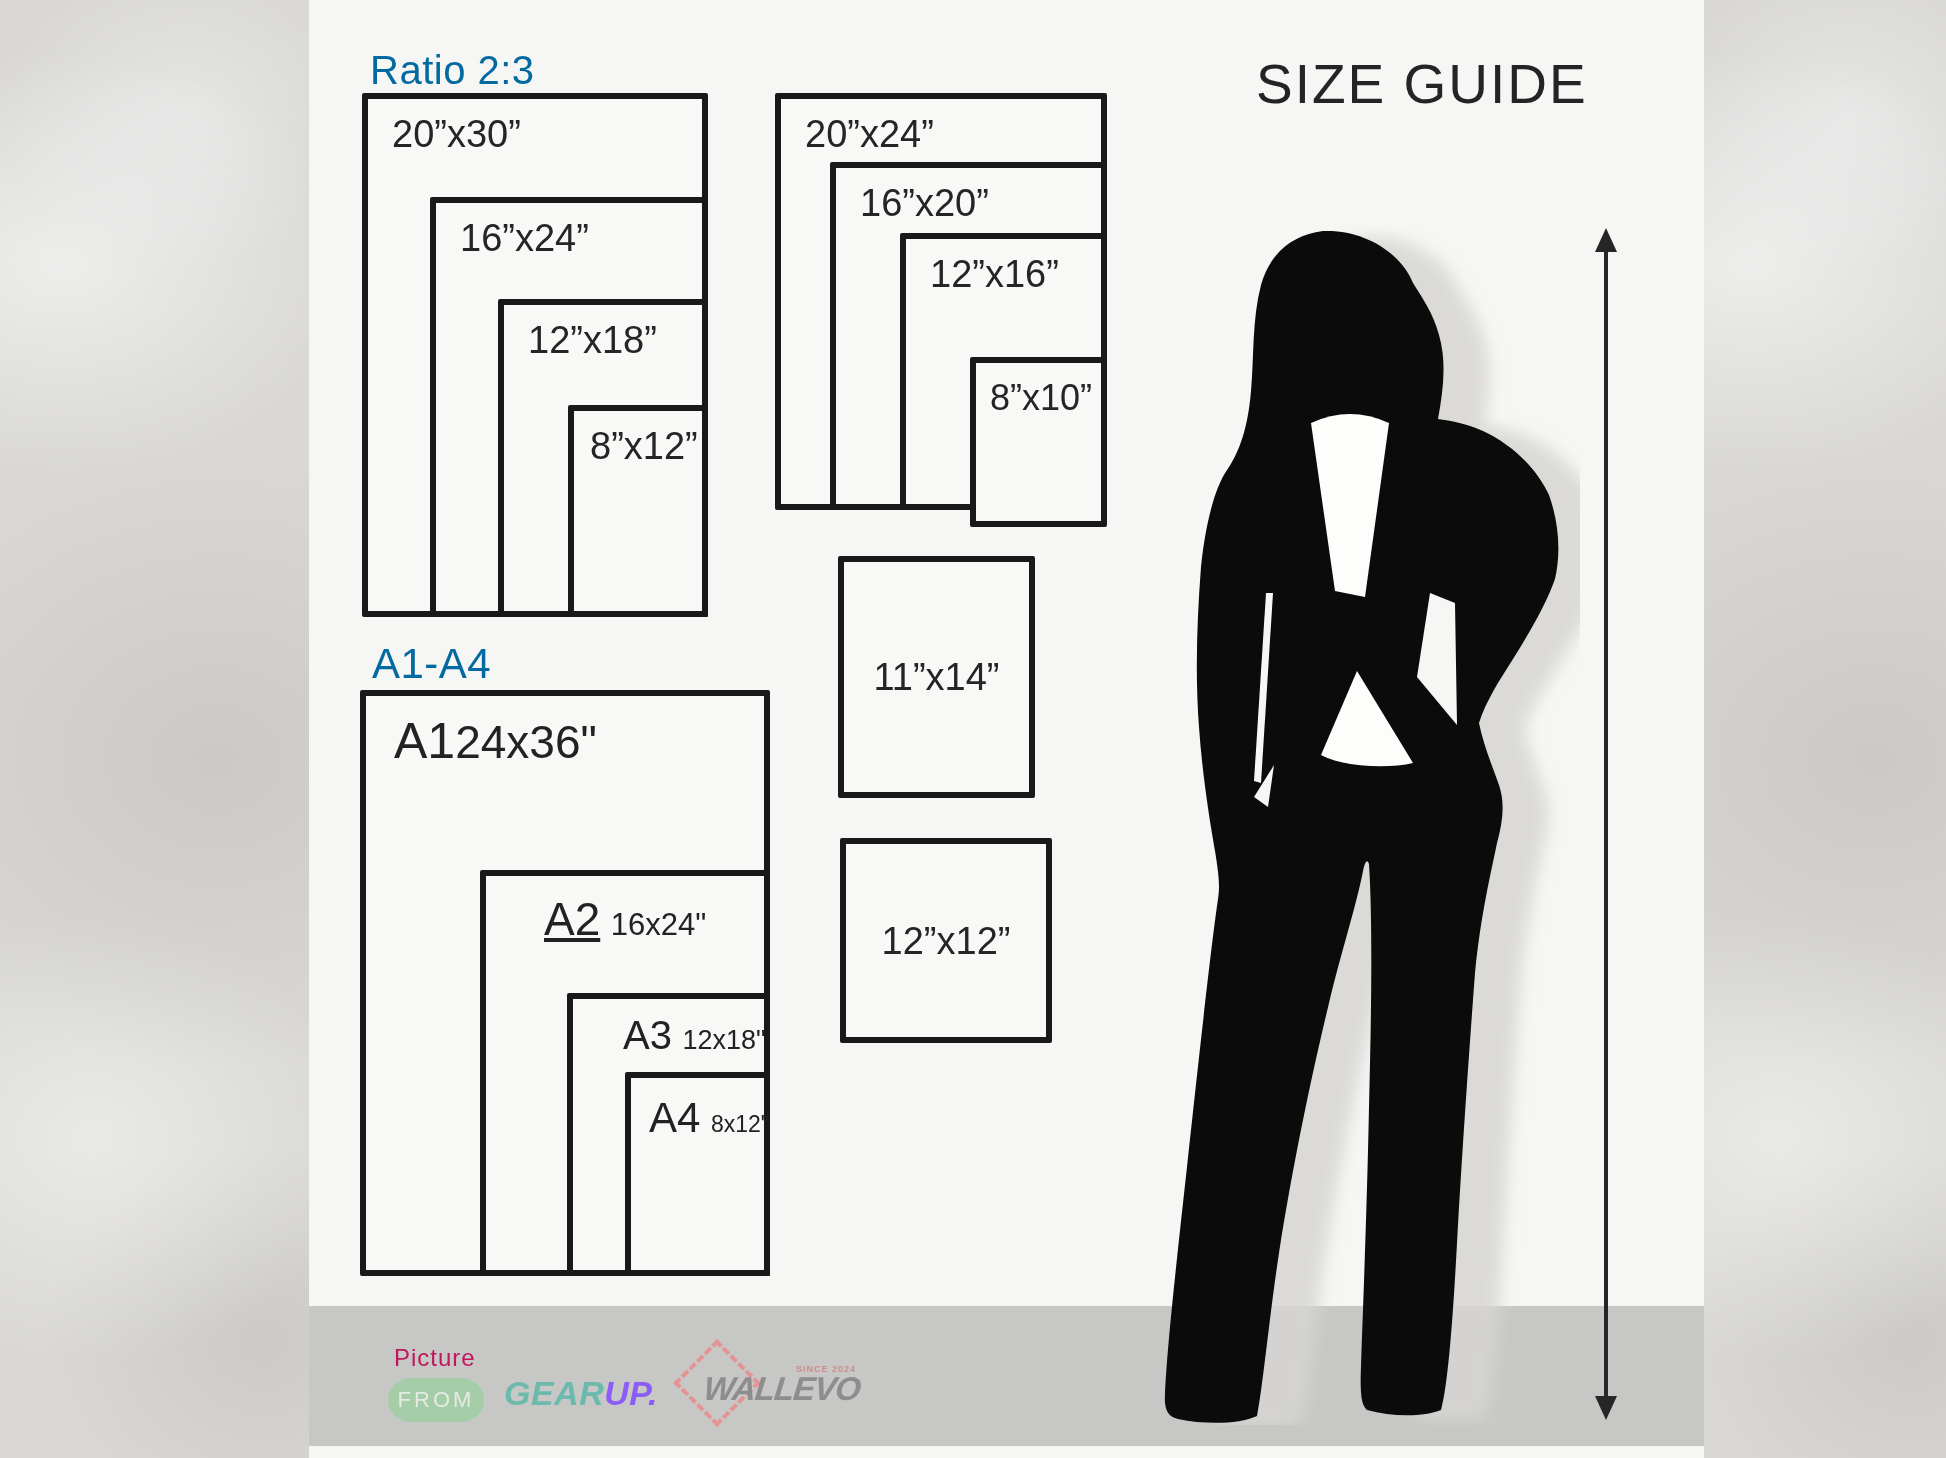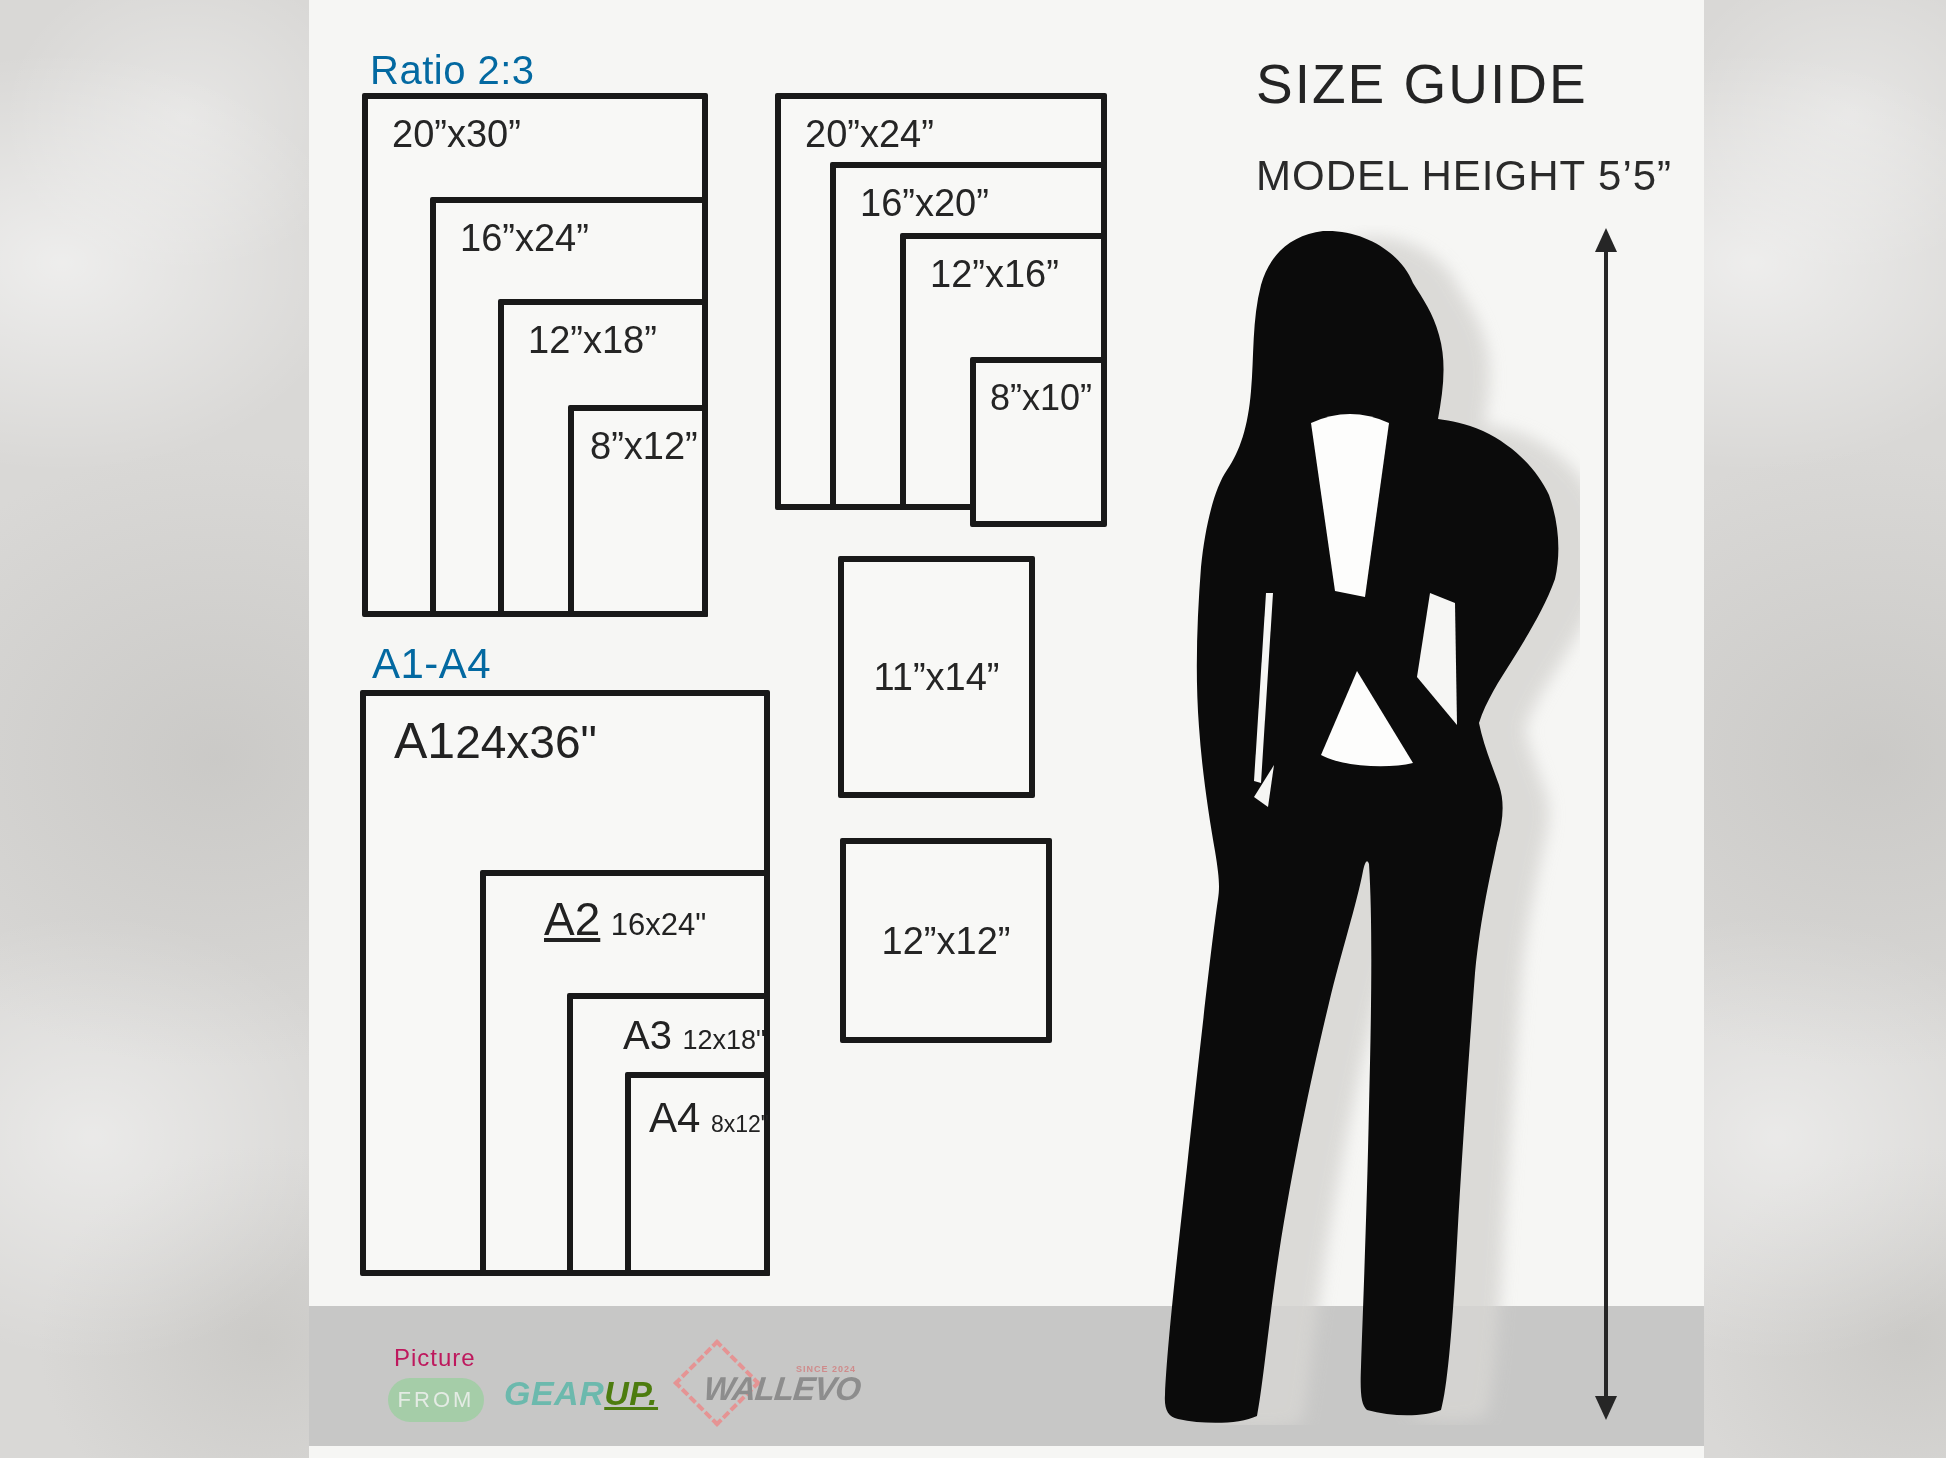--- a/index.html
+++ b/index.html
@@ -42,21 +42,21 @@
   .arrow .head-down{position:absolute;left:5px;bottom:0;width:0;height:0;
     border-left:11px solid transparent;border-right:11px solid transparent;border-top:24px solid #262626;}
 
   .picture-lbl{position:absolute;left:394px;top:1344px;font-size:24px;color:#be185d;letter-spacing:1px;}
   .from-pill{position:absolute;left:388px;top:1378px;width:96px;height:44px;border-radius:22px;
     background:#a5cda8;display:flex;align-items:center;justify-content:center;
     font-size:22px;color:#e4ebe4;letter-spacing:3px;}
   .gearup{position:absolute;left:504px;top:1374px;font-size:34px;font-weight:bold;font-style:italic;
     letter-spacing:.5px;white-space:nowrap;}
   .gearup .gear{color:#6cb9ad;}
-  .gearup .up{color:#4d7c0f;text-decoration:underline;}
+  .gearup .up{color:#8b5cf6;}
   .wallevo-diamond{position:absolute;left:686px;top:1352px;width:62px;height:62px;
     border:4px dashed #e59494;transform:rotate(45deg);box-sizing:border-box;}
   .wallevo{position:absolute;left:704px;top:1370px;font-size:33px;font-weight:bold;font-style:italic;
     color:#8d8d8d;letter-spacing:-1px;transform:skewX(-6deg);white-space:nowrap;}
   .since{position:absolute;left:796px;top:1364px;font-size:9px;font-weight:bold;color:#cf8b8b;letter-spacing:1px;}
 </style>
 </head>
 <body>
 
 <div class="stage">
@@ -117,21 +117,20 @@
       <span class="acode" style="font-size:40px;">A3</span> <span class="adim" style="font-size:27px;">12x18"</span>
     </span>
   </div>
   <div class="box" style="left:625px;top:1072px;width:145px;height:204px;">
     <span class="lbl" style="top:16px;left:18px;">
       <span class="acode" style="font-size:42px;">A4</span> <span class="adim" style="font-size:23px;">8x12"</span>
     </span>
   </div>
 
   <div class="size-guide-title">SIZE GUIDE</div>
-  <div class="model-height">MODEL HEIGHT 5’5”</div>
 
   <svg class="silhouette" viewBox="0 0 420 1200">
     <defs>
       <filter id="soft" x="-20%" y="-5%" width="150%" height="115%">
         <feGaussianBlur stdDeviation="8"></feGaussianBlur>
       </filter>
     </defs>
     <path transform="translate(46,6)" fill="#d7d6d3" opacity="0.85" filter="url(#soft)" d="M163,6 C132,10 110,28 101,60 C92,94 94,132 91,166 C88,202 80,226 67,245 C54,264 45,302 41,342 C37,394 35,450 39,502 C42,546 49,592 55,626 C59,650 60,662 58,674 C51,722 39,832 27,942 C17,1032 7,1122 5,1170 C4,1184 8,1192 18,1194 C46,1200 80,1199 97,1191 C103,1160 109,1094 119,1028 C133,938 153,844 169,778 C181,728 197,678 203,646 C205,637 207,633 209,639 C213,702 211,802 209,882 C207,982 203,1082 201,1142 C200,1167 201,1180 207,1185 C232,1192 264,1192 281,1185 C288,1160 293,1093 297,1018 C302,928 309,828 315,748 C321,688 331,648 337,618 C343,596 345,578 339,560 C331,538 323,518 319,498 C326,476 339,456 353,434 C369,408 385,382 395,354 C401,328 399,298 389,270 C377,244 353,220 323,206 C305,198 291,196 278,194 C283,166 287,138 279,110 C273,88 263,74 253,58 C241,28 204,4 163,6 Z"></path>
     <path fill="#0b0b0b" d="M163,6 C132,10 110,28 101,60 C92,94 94,132 91,166 C88,202 80,226 67,245 C54,264 45,302 41,342 C37,394 35,450 39,502 C42,546 49,592 55,626 C59,650 60,662 58,674 C51,722 39,832 27,942 C17,1032 7,1122 5,1170 C4,1184 8,1192 18,1194 C46,1200 80,1199 97,1191 C103,1160 109,1094 119,1028 C133,938 153,844 169,778 C181,728 197,678 203,646 C205,637 207,633 209,639 C213,702 211,802 209,882 C207,982 203,1082 201,1142 C200,1167 201,1180 207,1185 C232,1192 264,1192 281,1185 C288,1160 293,1093 297,1018 C302,928 309,828 315,748 C321,688 331,648 337,618 C343,596 345,578 339,560 C331,538 323,518 319,498 C326,476 339,456 353,434 C369,408 385,382 395,354 C401,328 399,298 389,270 C377,244 353,220 323,206 C305,198 291,196 278,194 C283,166 287,138 279,110 C273,88 263,74 253,58 C241,28 204,4 163,6 Z"></path>
     <path fill="#fdfdfc" d="M151,198 Q190,180 229,198 L205,372 L175,366 Z"></path>

